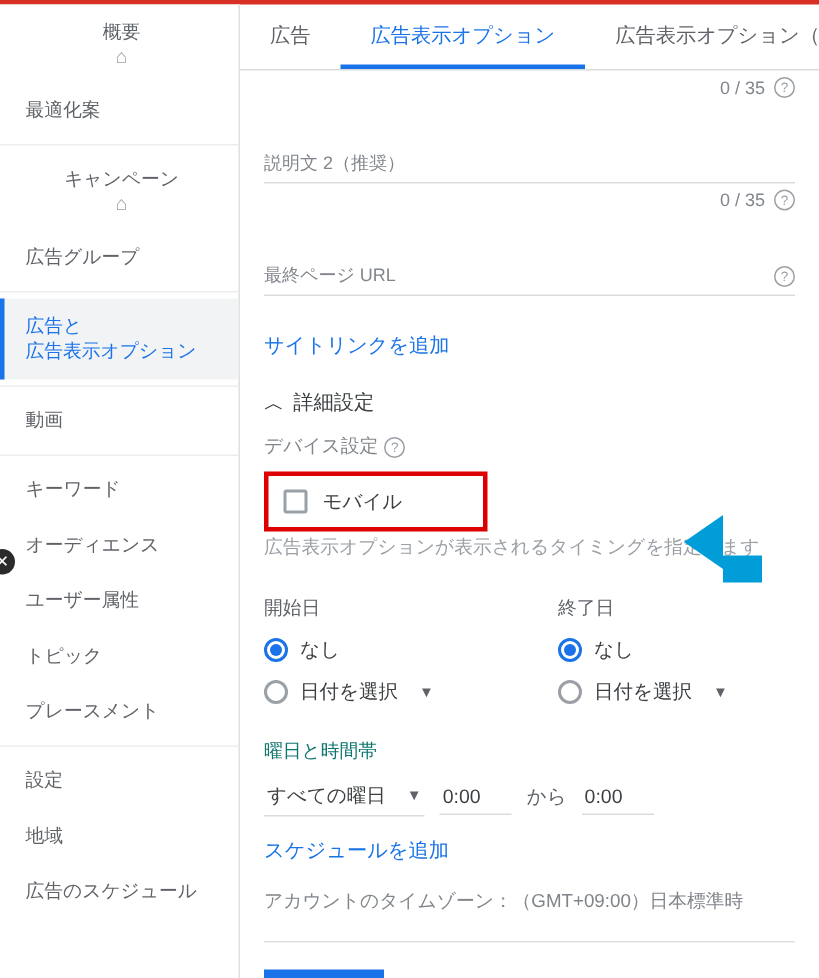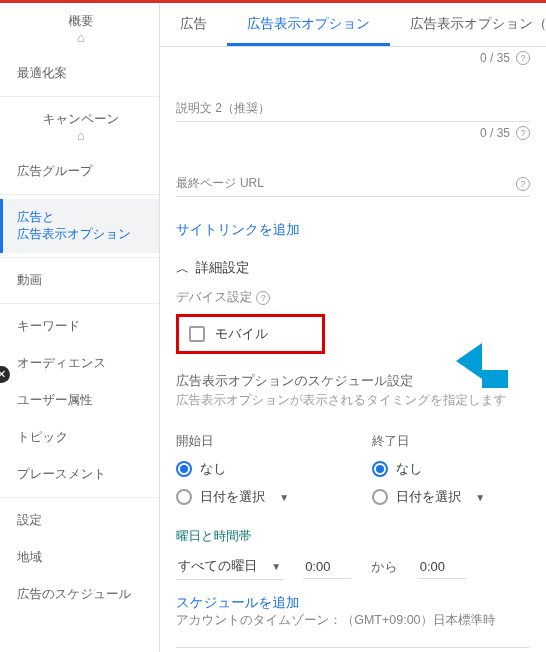--- a/index.html
+++ b/index.html
@@ -47,28 +47,28 @@
     .date-row { display: flex; gap: 56px; margin-top: 24px; }
     .date-col { min-width: 140px; }
     .dc-label { font-size: 12.5px; color: #5f6368; }
     .radio-opt { display: flex; align-items: center; gap: 8px; margin-top: 10px; cursor: pointer; font-size: 13px; color: #3c4043; }
     .radio-opt .r { width: 16px; height: 16px; border-radius: 50%; border: 2px solid #9aa0a6; position: relative; }
     .radio-opt.sel .r { border-color: #1a73e8; }
     .radio-opt.sel .r::after { content: ""; position: absolute; inset: 2px; border-radius: 50%; background: #1a73e8; }
     .radio-opt .dd { margin-left: 6px; color: #5f6368; font-size: 10px; }
 
     .dow-label { margin-top: 22px; font-size: 12.5px; color: #0f766e; }
-    .dow-row { display: flex; align-items: center; gap: 20px; margin-top: 8px; font-size: 13px; color: #3c4043; }
+    .dow-row { display: flex; align-items: center; gap: 10px; margin-top: 8px; font-size: 13px; color: #3c4043; }
     .dow-row .sel { border-bottom: 1px solid #dadce0; padding: 4px 2px; display: flex; align-items: center; gap: 14px; cursor: pointer; }
     .dow-row .sel .dd { font-size: 10px; color: #5f6368; }
     .dow-row .time { border-bottom: 1px solid #dadce0; padding: 4px 2px; width: 48px; text-align: left; cursor: text; }
     .dow-row .kara { color: #5f6368; }
 
     .add-sched { color: #1a73e8; font-size: 13.5px; margin-top: 14px; cursor: pointer; display: inline-block; }
-    .tz-note { font-size: 12.5px; color: #80868b; }
+    .tz-note { margin-top: 16px; font-size: 12.5px; color: #80868b; }
 
     .footer-gap { height: 1px; background: #e0e0e0; margin-top: 18px; }
     .btn-row { display: flex; align-items: center; gap: 18px; margin-top: 18px; }
     .btn-save { background: #1a73e8; color: #fff; font-size: 14px; padding: 10px 26px; border: none; cursor: pointer; }
 
     .edge-badge { position: absolute; left: -7px; top: 366px; width: 17px; height: 17px; background: #2b2b2b; border-radius: 50%; color: #fff; font-size: 11px; display: flex; align-items: center; justify-content: center; z-index: 5; }
   </style>
 </head>
 <body>
 
@@ -158,21 +158,20 @@
         <span class="cbox"></span>
         <span>モバイル</span>
       </div>
 
       <div class="arrow-annot">
         <div class="arrow-shape">
             <div class="arrow-shaft"></div>
           </div>
       </div>
 
-      <div class="sched-title">広告表示オプションのスケジュール設定</div>
       <div class="sched-sub">広告表示オプションが表示されるタイミングを指定します</div>
 
       <div class="date-row">
         <div class="date-col">
           <div class="dc-label">開始日</div>
           <div class="radio-opt sel">
             <span class="r"></span>
             <span>なし</span>
           </div>
           <div class="radio-opt">

